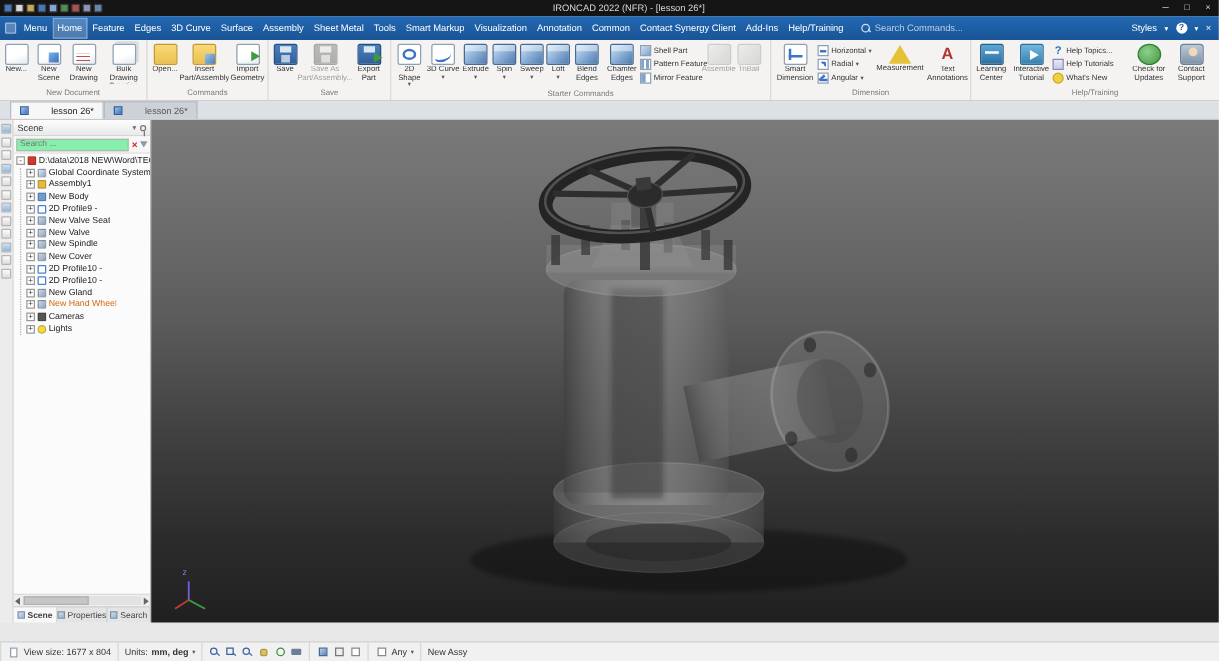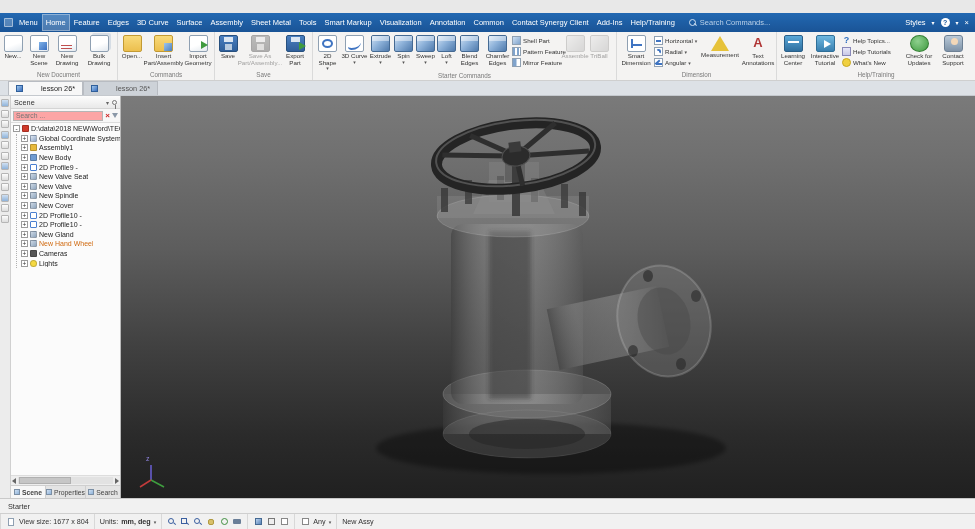--- a/index.html
+++ b/index.html
@@ -100,21 +100,21 @@
   .lefttools{width:11px;background:#ececec;border-right:1px solid #d0d0d0;display:flex;flex-direction:column;align-items:center;padding-top:3px;gap:2.5px;flex:none;}
   .lt{width:8px;height:8px;border:1px solid #b5b5b5;background:linear-gradient(#fdfdfd,#dcdcdc);border-radius:1px;flex:none;}
   .lt.b{background:linear-gradient(#cfe0f2,#8fb3da);}
 
   .scenepanel{width:110px;background:#f2f2f2;border-right:1px solid #b9b9b9;display:flex;flex-direction:column;flex:none;}
   .sp-header{height:13px;display:flex;align-items:center;gap:3px;padding:0 3px;background:linear-gradient(#fdfdfd,#e9e9e9);border-bottom:1px solid #d5d5d5;color:#333;font-size:7.3px;}
   .sph-caret{margin-left:auto;font-size:6px;color:#666;}
   .pin{width:5px;height:5px;border:1px solid #777;border-radius:50%;position:relative;flex:none;}
   .pin::after{content:"";position:absolute;left:1.5px;top:4px;width:1px;height:4px;background:#777;}
   .sp-search{height:14px;display:flex;align-items:center;gap:2px;padding:1px 2px;border-bottom:1px solid #ddd;background:#f7f7f7;}
-  .sp-search input{flex:1;min-width:0;height:10px;font-size:6.8px;border:1px solid #b5b5b5;padding:0 2px;font-family:inherit;color:#333;background:#fca5a5;}
+  .sp-search input{flex:1;min-width:0;height:10px;font-size:6.8px;border:1px solid #b5b5b5;padding:0 2px;font-family:inherit;color:#333;background:#86efac;}
   .sp-clear{color:#cc2020;font-size:8px;font-weight:bold;line-height:8px;}
   .funnel{width:0;height:0;border-left:3px solid transparent;border-right:3px solid transparent;border-top:5px solid #8a98a8;flex:none;}
   .tree{flex:1;overflow:hidden;background:#fbfbfb;padding-top:1px;font-size:7px;}
   .trow{display:flex;align-items:center;gap:2px;height:9.6px;padding-left:2px;white-space:nowrap;overflow:hidden;}
   .tchildren{margin-left:5px;border-left:1px dotted #b0b0b0;padding-left:2px;}
   .texp{width:7px;height:7px;border:1px solid #9a9a9a;background:#fff;font-size:6.5px;line-height:5.5px;text-align:center;color:#333;flex:none;}
   .tic{width:7px;height:7px;flex:none;border-radius:1px;border:1px solid rgba(0,0,0,.2);}
   .ti-root{background:#d03a2a;}
   .ti-gcs{background:linear-gradient(135deg,#dfe8f2,#8fa7c8);}
   .ti-asm{background:#e7b93c;}
@@ -159,20 +159,39 @@
   .sb-ic.i-cube::before{content:"";position:absolute;inset:1.5px;background:linear-gradient(135deg,#b9d2ee,#5b84b8);border:1px solid #456a93;}
   .sb-ic.i-wire::before{content:"";position:absolute;inset:1.5px;border:1px solid #777;background:#eee;}
   .sb-ic.i-chk::before{content:"";position:absolute;inset:1.5px;border:1px solid #888;background:#fff;}
   .sb-ic.i-doc2::before{content:"";position:absolute;inset:1px 2px;border:1px solid #8fa0b2;background:#fff;}
 </style>
 </head>
 <body>
 
 <div class="app">
 
+  <div class="titlebar">
+    <div class="qat">
+      <span class="q q1"></span>
+      <span class="q q2"></span>
+      <span class="q q3"></span>
+      <span class="q q1"></span>
+      <span class="q q4"></span>
+      <span class="q q5"></span>
+      <span class="q q6"></span>
+      <span class="q q7"></span>
+      <span class="q q9"></span>
+    </div>
+    <span class="title-text">IRONCAD 2022 (NFR) - [lesson 26*]</span>
+    <div class="winctl">
+      <span>─</span>
+      <span>□</span>
+      <span>×</span>
+    </div>
+  </div>
 
   <div class="menubar">
     <span class="mlogo"></span>
     <span class="mtab">Menu</span>
     <span class="mtab active">Home</span>
     <span class="mtab">Feature</span>
     <span class="mtab">Edges</span>
     <span class="mtab">3D Curve</span>
     <span class="mtab">Surface</span>
     <span class="mtab">Assembly</span>
@@ -602,23 +621,20 @@
         <span class="zlab">z</span>
         <svg width="40" height="34" viewBox="0 0 40 34">
           <line x1="16" y1="22" x2="16" y2="7" stroke="#6a5fd6" stroke-width="1.5"></line>
           <line x1="16" y1="22" x2="29" y2="29" stroke="#3f9e3f" stroke-width="1.5"></line>
           <line x1="16" y1="22" x2="5" y2="29" stroke="#c23b3b" stroke-width="1.5"></line>
         </svg>
       </div>
     </div>
   </div>
 
-  <div class="starterbar">
-    <span>Starter</span>
-  </div>
 
   <div class="statusbar">
     <div class="sb-seg">
       <span class="sb-ic i-doc2"></span>
       <span>View size: 1677 x  804</span>
     </div>
     <div class="sb-seg">
       <span>Units:</span>
       <b>mm, deg</b>
       <span class="sbcaret">▾</span>

